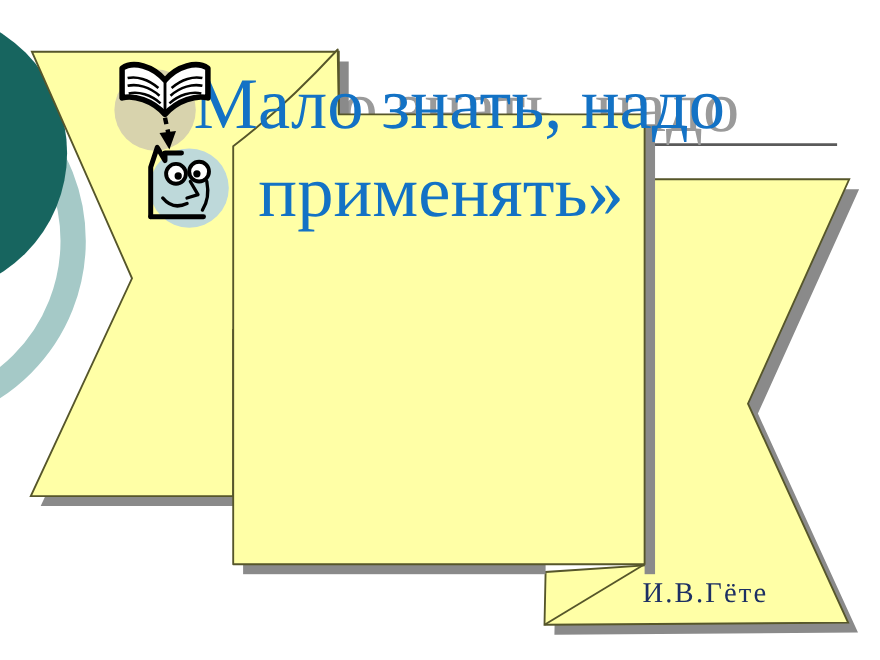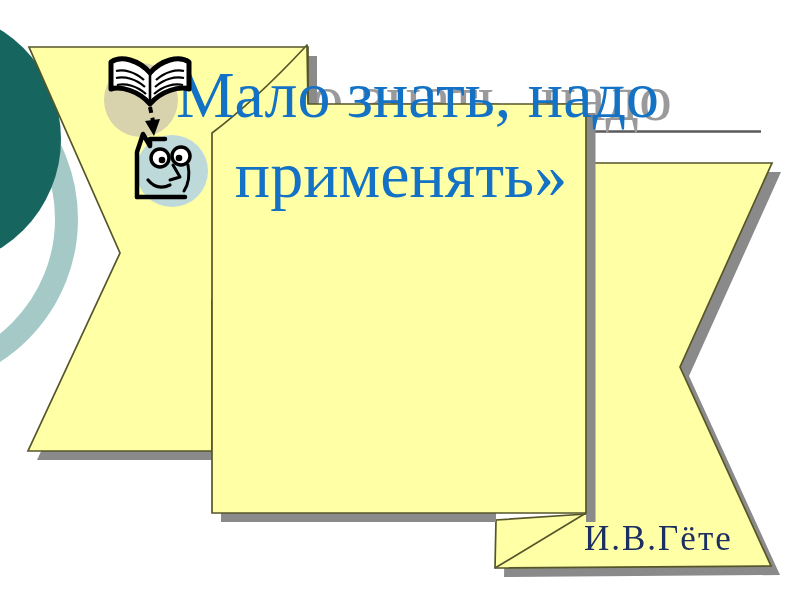--- a/index.html
+++ b/index.html
@@ -32,21 +32,21 @@
     z-index:4;
   }
   .title-shadow{
     left:34px;top:58px;
     color:var(--title-gray);
     z-index:2;
   }
   .attribution{
     position:absolute;
     left:584px;top:519px;
-    font-size:35px;
+    font-size:26px;
     line-height:40px;
     letter-spacing:2px;
     color:var(--navy);
     white-space:nowrap;
     z-index:7;
   }
   svg{display:block;}
   .svg1{z-index:1;}
   .svg2{z-index:3;}
   .svg3{z-index:6;}

